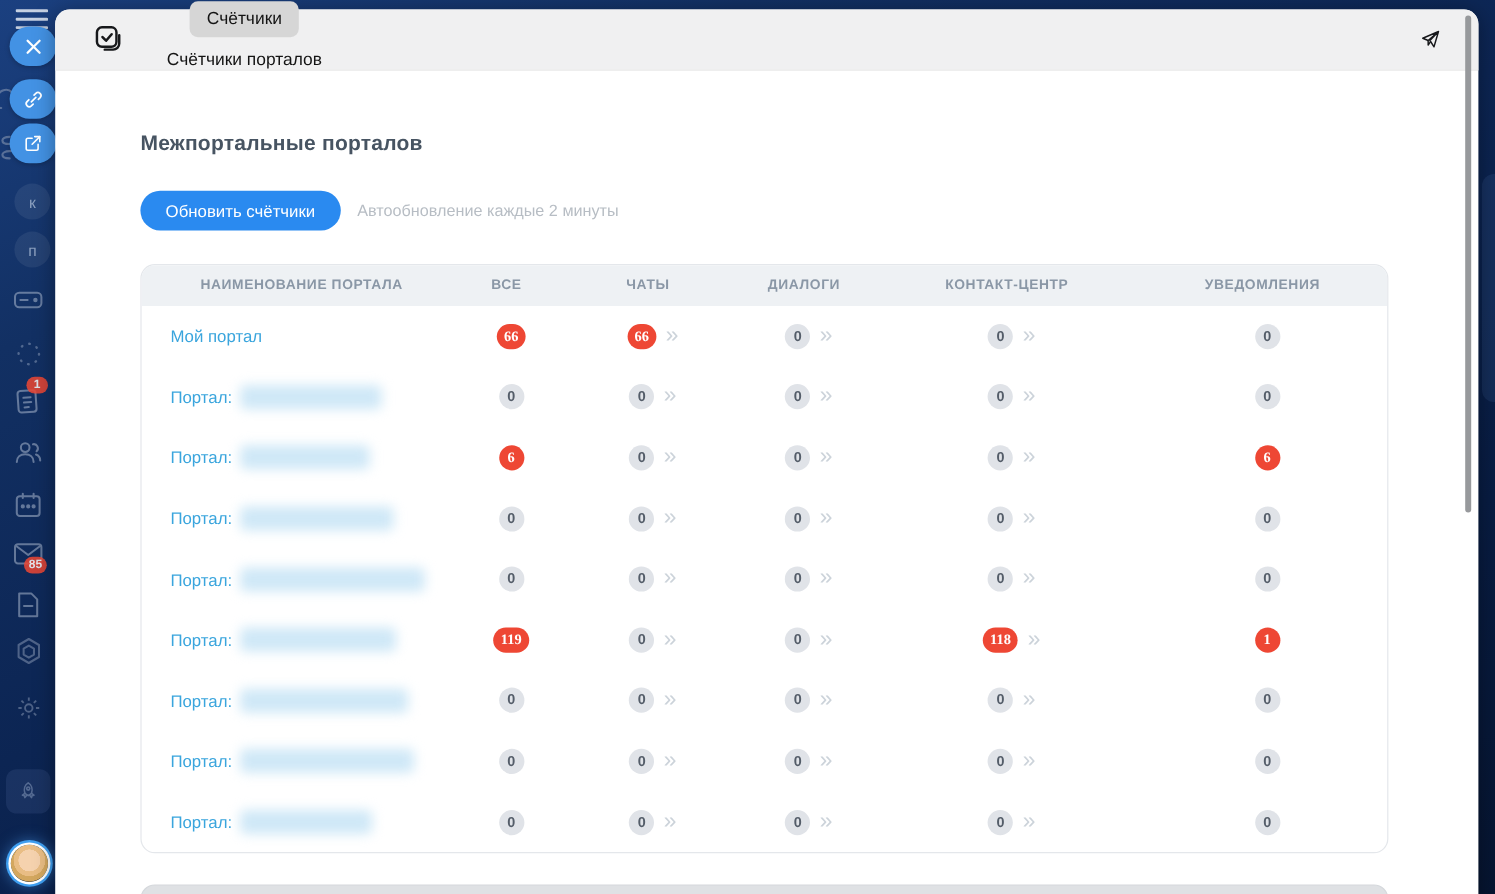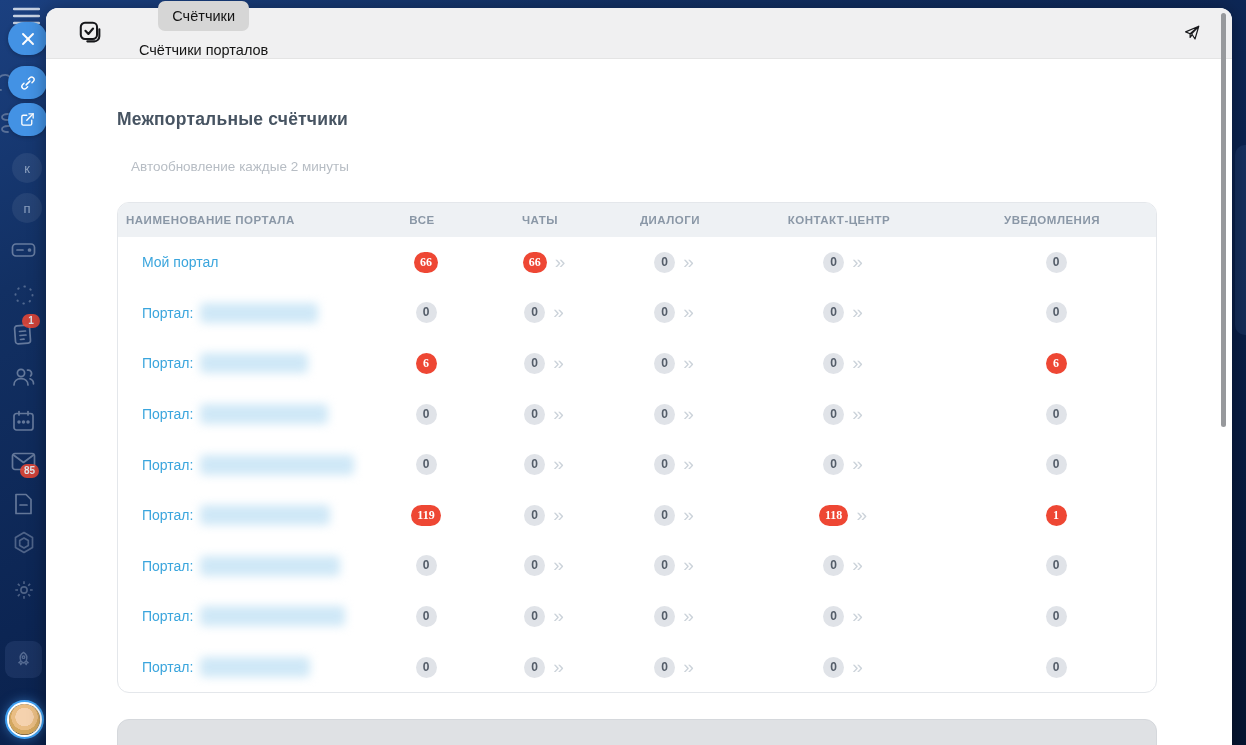--- a/index.html
+++ b/index.html
@@ -67,21 +67,21 @@
   .card{
     margin-top:28px;width:1040px;border:1px solid #e4e7eb;border-radius:12px;
     overflow:hidden;box-sizing:border-box;background:#fff;
   }
   .thead,.tr{display:grid;grid-template-columns:236px 116px 120px 140px 198px 228px;}
   .thead{background:#eef1f4;height:34px;align-items:center;}
   .th{
     font-size:11.5px;font-weight:bold;color:var(--header_text,#8a97a6);
     letter-spacing:.5px;text-transform:uppercase;
   }
-  .th:first-child{padding-left:8px;}
+  .th:first-child{padding-left:22px;margin-left:27px;}
   .th:not(:first-child){justify-self:center;transform:translateX(10px);}
   .tr{height:50.6px;align-items:center;}
   .td{display:flex;align-items:center;}
   .name-cell{padding-left:24px;}
   .portal-link{color:var(--link_blue,#3aa5dd);font-size:14px;cursor:pointer;white-space:nowrap;}
   .blur-blob{display:inline-block;height:20px;margin-left:7px;background:#cfe8f7;border-radius:4px;filter:blur(5px);}
   .num-cell{justify-content:center;}
   .grp{display:inline-flex;align-items:center;gap:8px;transform:translateX(14px);}
   .badge{
     min-width:9px;height:21px;border-radius:11px;padding:0 6px;
@@ -275,23 +275,24 @@
       <g fill="none" stroke="#17181b" stroke-width="1.6" stroke-linejoin="round">
           <path d="M21 3L3.5 10.5l6 2.5L21 3zM21 3l-5 17-4.5-7L21 3z"></path>
           <path d="M9.5 13v5l2.5-3.5"></path>
         </g>
     </svg>
   </div>
 
   <div class="vscroll"></div>
 
   <div class="content">
-    <h1 class="page-title">Межпортальные счётчики</h1>
+    <h1 class="page-title">Межпортальные порталов</h1>
 
     <div class="actions">
+      <button class="refresh-btn">Обновить счётчики</button>
       <span class="auto-note">Автообновление каждые 2 минуты</span>
     </div>
 
     <div class="card">
       <div class="thead">
           <div class="th">Наименование портала</div>
           <div class="th">Все</div>
           <div class="th">Чаты</div>
           <div class="th">Диалоги</div>
           <div class="th">Контакт-центр</div>

